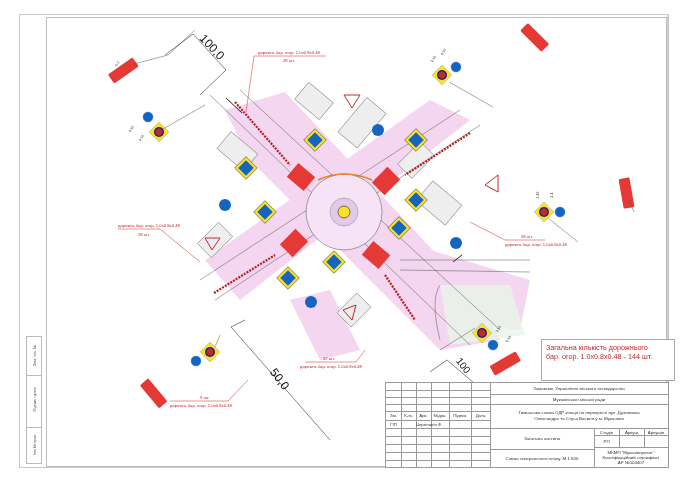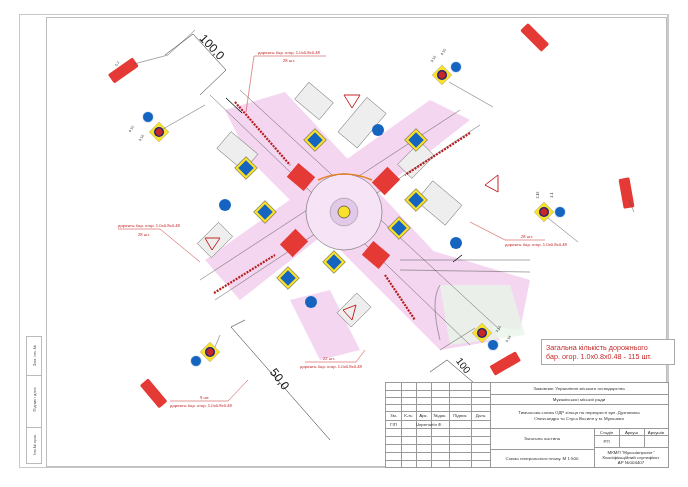--- a/index.html
+++ b/index.html
@@ -8,21 +8,21 @@
   .frame-outer{position:absolute;left:19px;top:14px;width:648px;height:452px;border:1px solid #c8c8c8;}
   .frame-inner{position:absolute;left:46px;top:17px;width:619px;height:448px;border:1px solid #bdbdbd;}
   .frame-right2{position:absolute;left:667px;top:14px;width:1px;height:452px;background:#ccc;}
   svg.plan{position:absolute;left:0;top:0;}
   .side-stamp{position:absolute;left:26px;top:336px;width:14px;height:126px;border:1px solid #bbb;}
   .side-cell{position:absolute;left:0;width:14px;border-bottom:1px solid #bbb;}
   .side-text{position:absolute;left:-22px;width:58px;font-size:4px;color:#555;transform:rotate(-90deg);text-align:center;}
   .note{position:absolute;font-size:4.2px;color:#c62828;white-space:nowrap;}
   .note-qty{position:absolute;font-size:4.2px;color:#c62828;white-space:nowrap;}
   .dim{position:absolute;font-size:12px;color:#111;white-space:nowrap;font-weight:400;}
-  .summary{position:absolute;left:541px;top:339px;width:134px;height:26px;border:1px solid #aaa;background:#fff;color:#c62828;font-size:7.2px;line-height:9px;padding:3px 4px;box-sizing:border-box;}
+  .summary{position:absolute;left:541px;top:339px;width:134px;height:42px;border:1px solid #aaa;background:#fff;color:#c62828;font-size:7.2px;line-height:9px;padding:3px 4px;box-sizing:border-box;}
   .title-block{position:absolute;left:385px;top:382px;width:282px;height:84px;border:1px solid #999;background:#fff;font-size:4.4px;color:#333;}
   .tb-line{position:absolute;background:#999;}
   .tb-text{position:absolute;text-align:center;white-space:nowrap;}
   .sign-label{position:absolute;font-size:3.5px;color:#333;white-space:nowrap;}
 </style>
 </head>
 <body>
 
 <div class="sheet">
   <div class="frame-outer"></div>
@@ -235,21 +235,21 @@
   <div class="sign-label" style="left:138px;top:136px;transform:rotate(-60deg);">3.16</div>
   <div class="sign-label" style="left:430px;top:57px;transform:rotate(-60deg);">3.16</div>
   <div class="sign-label" style="left:440px;top:50px;transform:rotate(-60deg);">4.10</div>
   <div class="sign-label" style="left:535px;top:193px;transform:rotate(-90deg);">3.16</div>
   <div class="sign-label" style="left:550px;top:193px;transform:rotate(-90deg);">4.1</div>
   <div class="sign-label" style="left:495px;top:327px;transform:rotate(-60deg);">3.16</div>
   <div class="sign-label" style="left:505px;top:337px;transform:rotate(-60deg);">5.19</div>
 
   <div class="summary">
     <div>Загальна кількість дорожнього</div>
-    <div>бар. огор. 1.0x0.8x0.48 - 115 шт.</div>
+    <div>бар. огор. 1.0x0.8x0.48 - 144 шт.</div>
   </div>
 
   <div class="side-stamp">
     <div class="side-cell" style="top:0;height:38px;">
       <div class="side-text" style="top:16px;">Зам. інв. №</div>
     </div>
     <div class="side-cell" style="top:38px;height:52px;">
       <div class="side-text" style="top:22px;">Підпис і дата</div>
     </div>
     <div class="side-cell" style="top:90px;height:36px;border-bottom:none;">

